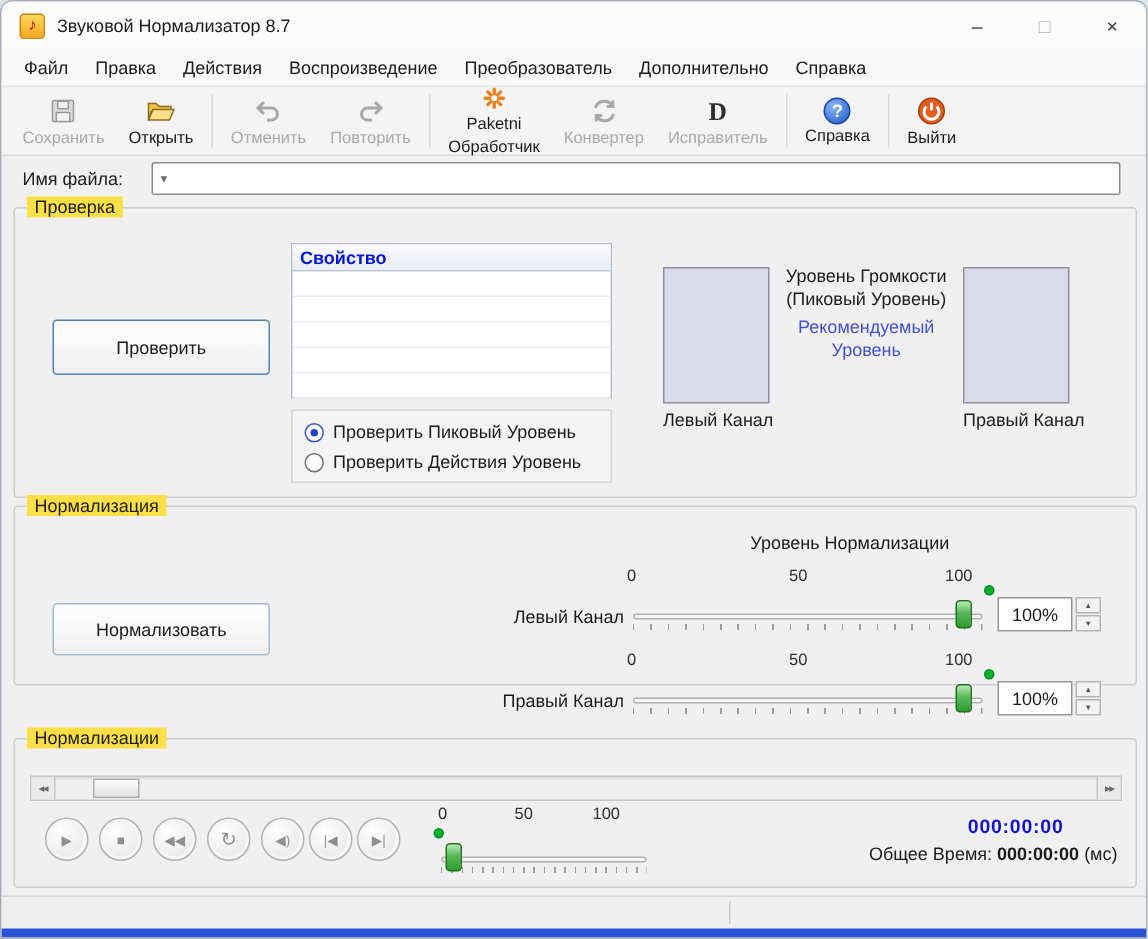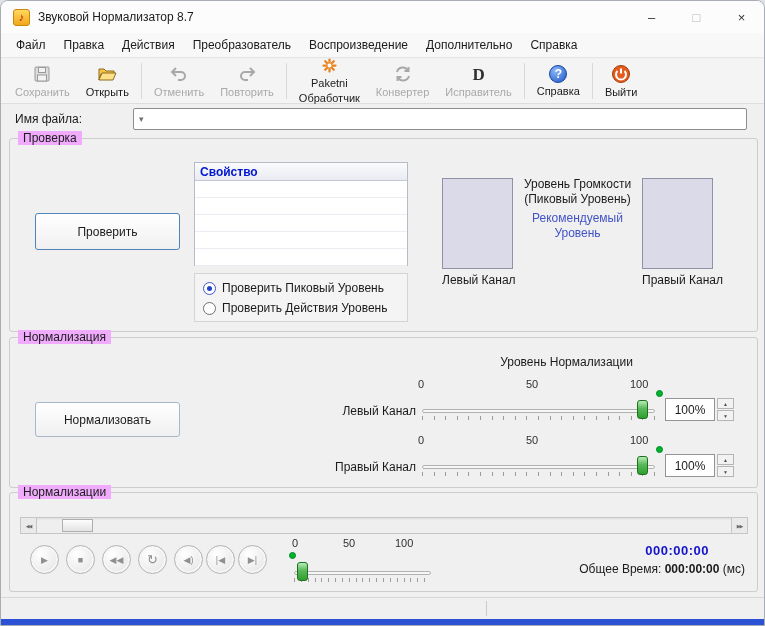--- a/index.html
+++ b/index.html
@@ -38,32 +38,32 @@
   .tb-btn.batch { gap:3px; }
   .tb-btn.batch .tb-ico { width:15px; height:15px; margin-bottom:1px; }
   .fixer-glyph { font-size:17px; line-height:19px; font-weight:bold; color:#2f2f2f;
                  font-family:"Liberation Serif",serif; }
   .help-ico { width:18px; height:18px; border-radius:50%;
               background:radial-gradient(circle at 35% 30%, #8cb8f8, #1d56c8);
               border:1px solid #16449e; color:#fff; font-weight:bold; font-size:12px;
               display:flex; align-items:center; justify-content:center; }
 
   
-  .filename-row { position:absolute; top:107px; left:14px; right:17px; display:flex; align-items:center;gap:32px; }
+  .filename-row { position:absolute; top:107px; left:14px; right:17px; display:flex; align-items:center; }
   .filename-label { width:86px; flex:none; }
   .combo { flex:1; height:22px; background:#fff; border:1px solid #8c8c8c; border-radius:2px;
            display:flex; align-items:center; padding:0 5px; gap:5px; }
   .combo-arrow { color:#6f6f6f; font-size:9px; }
   .combo-input { flex:1; border:none; outline:none; font:inherit; background:transparent; height:100%; }
 
   
   .group { position:absolute; left:8px; width:749px; border:1px solid #cdcdcd; border-radius:3px; }
-  .group-label { position:absolute; top:-8px; left:8px; background:#f0abfc; padding:0 5px; }
+  .group-label { position:absolute; top:-8px; left:8px; background:#fde047; padding:0 5px; }
   .check-group { top:137px; height:194px; }
-  .norm-group { top:336px; height:151px; }
+  .norm-group { top:336px; height:120px; }
   .player-group { top:491px; height:100px; }
 
   
   .btn { position:absolute; background:linear-gradient(#ffffff,#f0f0f0); border:1px solid #9fb8cf;
          border-radius:3px; font:inherit; color:#1b1b1b;
          display:flex; align-items:center; justify-content:center; }
   .check-btn { left:25px; top:74px; width:145px; height:37px; border-color:#4f84b8; }
   .norm-btn  { left:25px; top:64px; width:145px; height:35px; border-color:#a7b8c8; }
 
   
@@ -174,22 +174,22 @@
       <div class="win-btn">–</div>
       <div class="win-btn max">□</div>
       <div class="win-btn">×</div>
     </div>
   </div>
 
   <div class="menubar">
     <span class="menu-item">Файл</span>
     <span class="menu-item">Правка</span>
     <span class="menu-item">Действия</span>
+    <span class="menu-item">Воспроизведение</span>
     <span class="menu-item">Преобразователь</span>
-    <span class="menu-item">Воспроизведение</span>
     <span class="menu-item">Дополнительно</span>
     <span class="menu-item">Справка</span>
   </div>
 
   <div class="toolbar">
 
     <div class="tb-btn disabled">
       <svg class="tb-ico" viewBox="0 0 20 20">
         <rect x="3" y="3" width="14" height="14" rx="1" fill="#dcdcdc" stroke="#9a9a9a"></rect>
         <rect x="6.5" y="3.5" width="7" height="5" fill="#f2f2f2" stroke="#9a9a9a"></rect>

